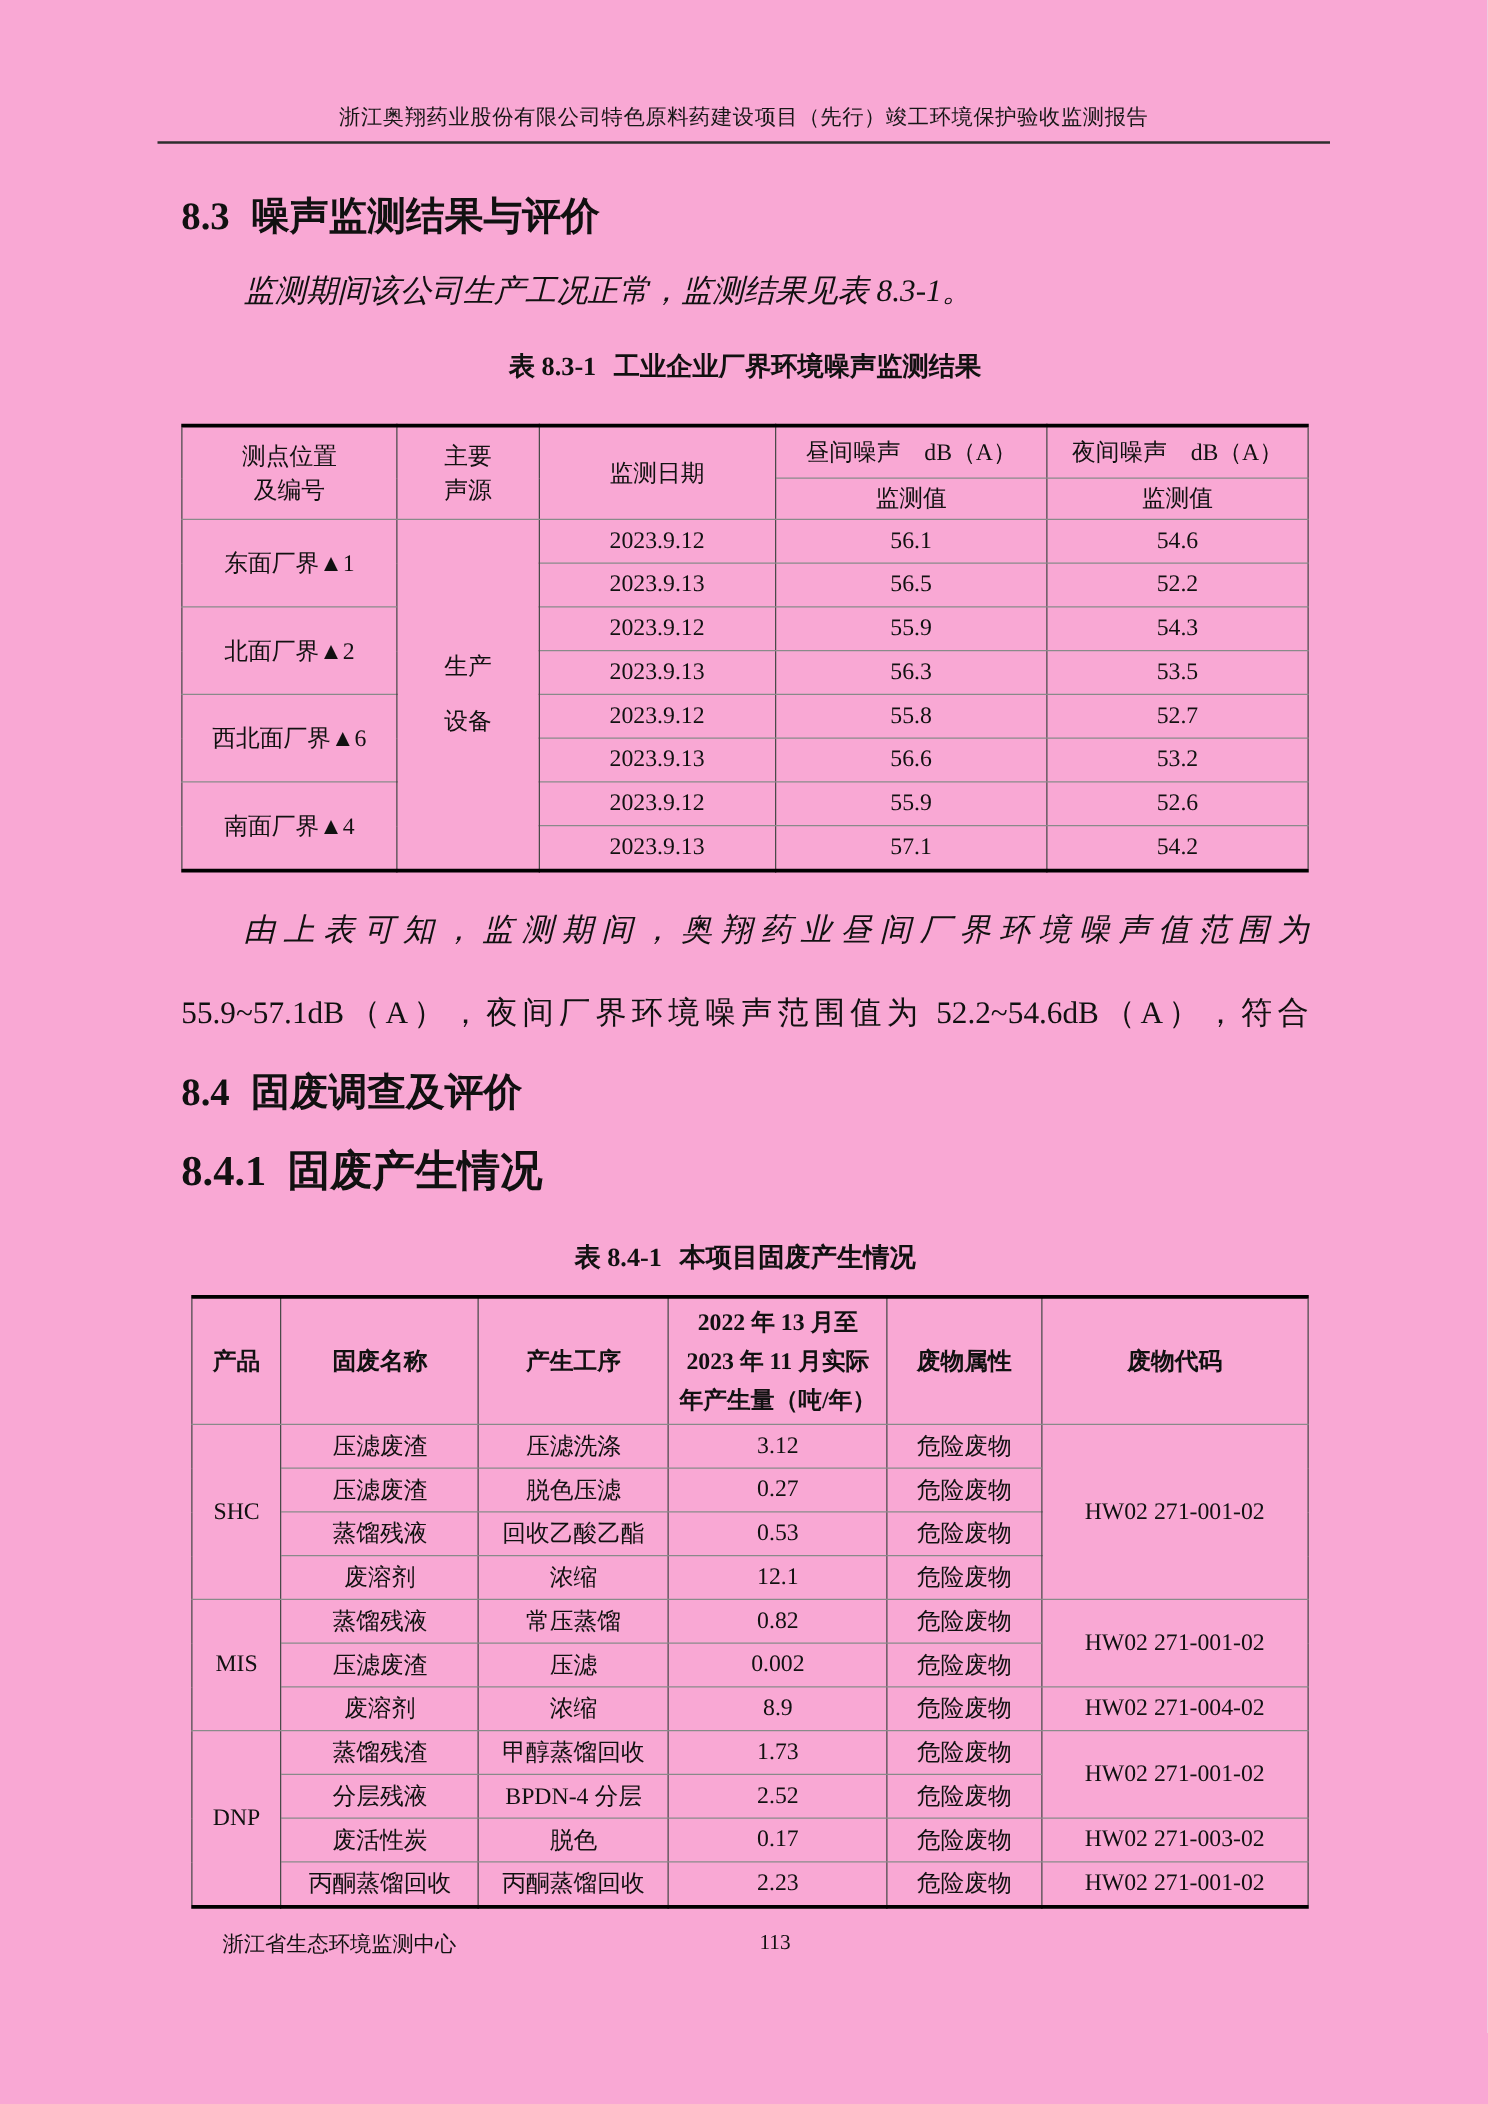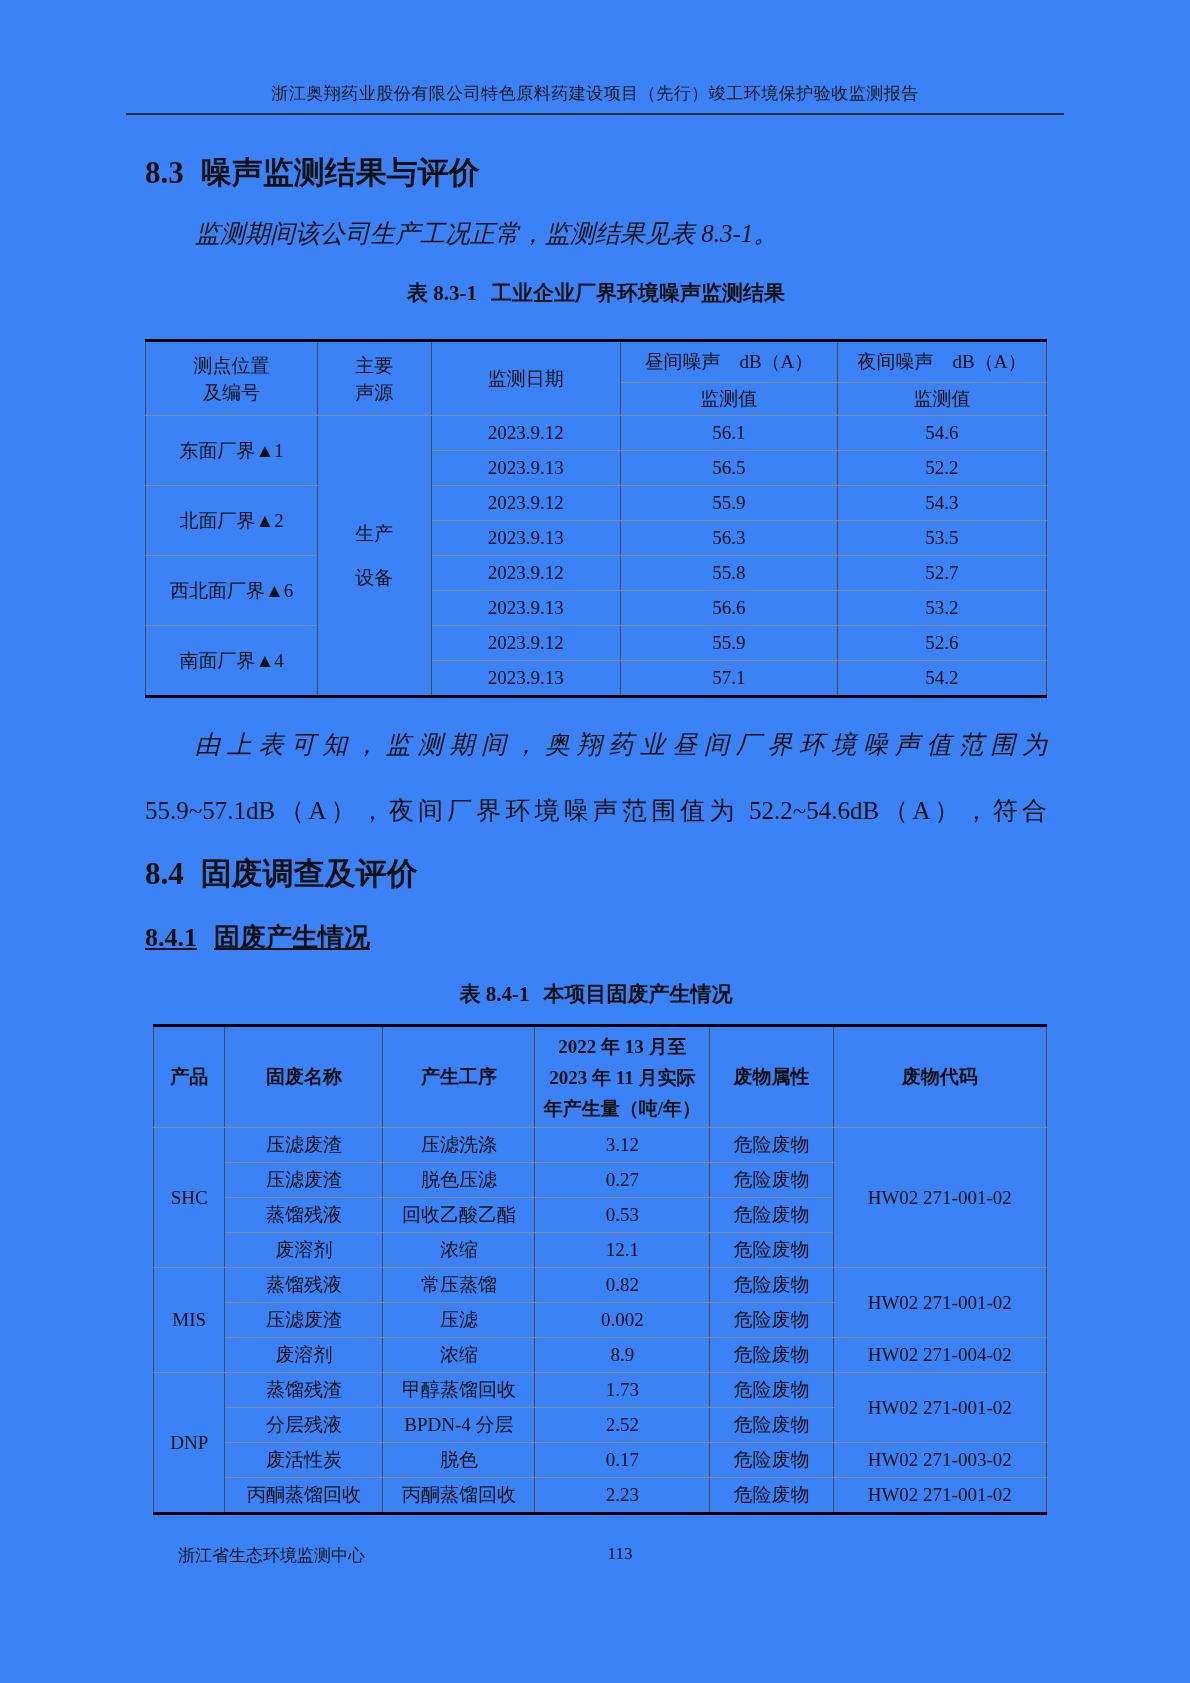--- a/index.html
+++ b/index.html
@@ -1,32 +1,32 @@
 <!DOCTYPE html>
 <html><head>
 <meta charset="utf-8">
 <style>
   html,body{margin:0;padding:0;background:#e9e9e9;}
   .page{
     position:relative;
     width:1190px;height:1683px;
-    background:#3b82f6;
+    background:#f9a8d4;
     margin:0 auto;
     overflow:hidden;
     font-family:"Liberation Serif","DejaVu Serif",serif;
     color:#111;
   }
   
   .doc-header{padding-top:82px;text-align:center;}
   .doc-header .htext{font-size:17px;letter-spacing:.5px;color:#171717;}
   .header-rule{height:2px;background:#2e2e2e;margin:8px 126px 0 126px;}
   
   .content{padding:0 143px 0 145px;}
   h2.sec{font-size:31px;font-weight:bold;margin:40px 0 0 0;line-height:36px;}
-  h3.sec{font-size:26px;font-weight:bold;margin:30px 0 0 0;line-height:32px;text-decoration:underline;}
+  h3.sec{font-size:34px;font-weight:bold;margin:30px 0 0 0;line-height:32px;}
   .sec .num{margin-right:17px;}
   .para{font-size:25px;margin:26px 0 0 0;line-height:34px;}
   .indent{text-indent:2em;font-style:italic;}
   .summary{margin-top:14px;}
   .summary .bigline{font-size:25px;line-height:66px;white-space:nowrap;}
   .summary .jl{text-align:justify;text-align-last:justify;white-space:normal;}
   .tcaption{margin-top:28px;text-align:center;font-size:21px;font-weight:bold;}
   .tcaption .cnum{margin-right:14px;}
   
   table.doc{
@@ -166,21 +166,21 @@
     </div>
 
     <h2 class="sec" style="margin-top:12px;">
       <span class="num">8.4</span><span>固废调查及评价</span>
     </h2>
 
     <h3 class="sec">
       <span class="num">8.4.1</span><span>固废产生情况</span>
     </h3>
 
-    <div class="tcaption" style="margin-top:26px;">
+    <div class="tcaption" style="margin-top:38px;">
       <span class="cnum">表 8.4-1</span><span>本项目固废产生情况</span>
     </div>
 
     <table class="doc t84" style="margin-top:16px;">
       <colgroup>
           <col style="width:8.0%">
           <col style="width:17.7%">
           <col style="width:17.0%">
           <col style="width:19.6%">
           <col style="width:13.8%">

